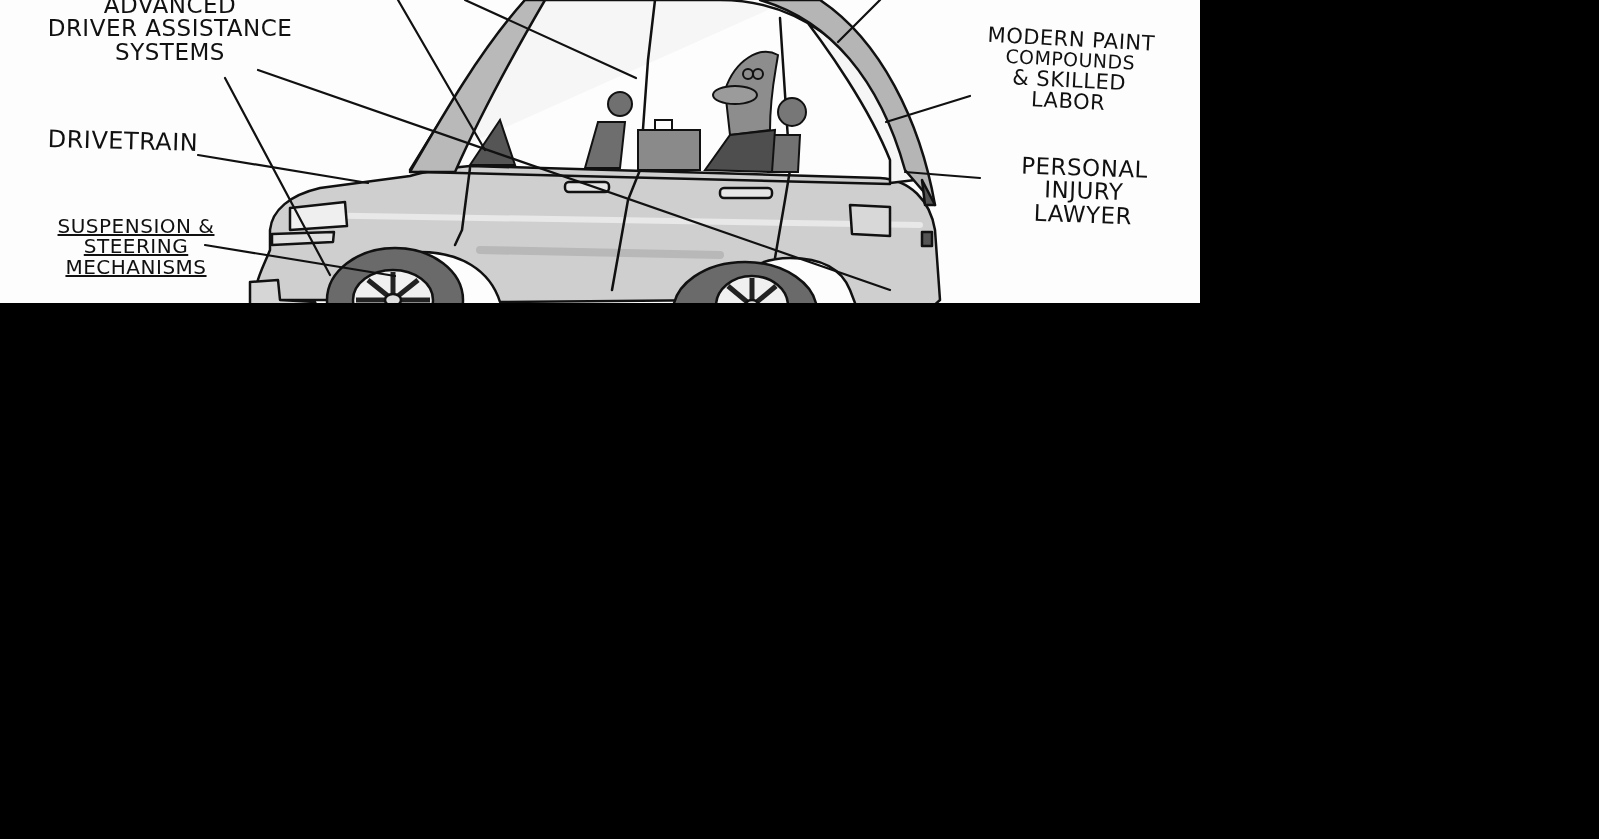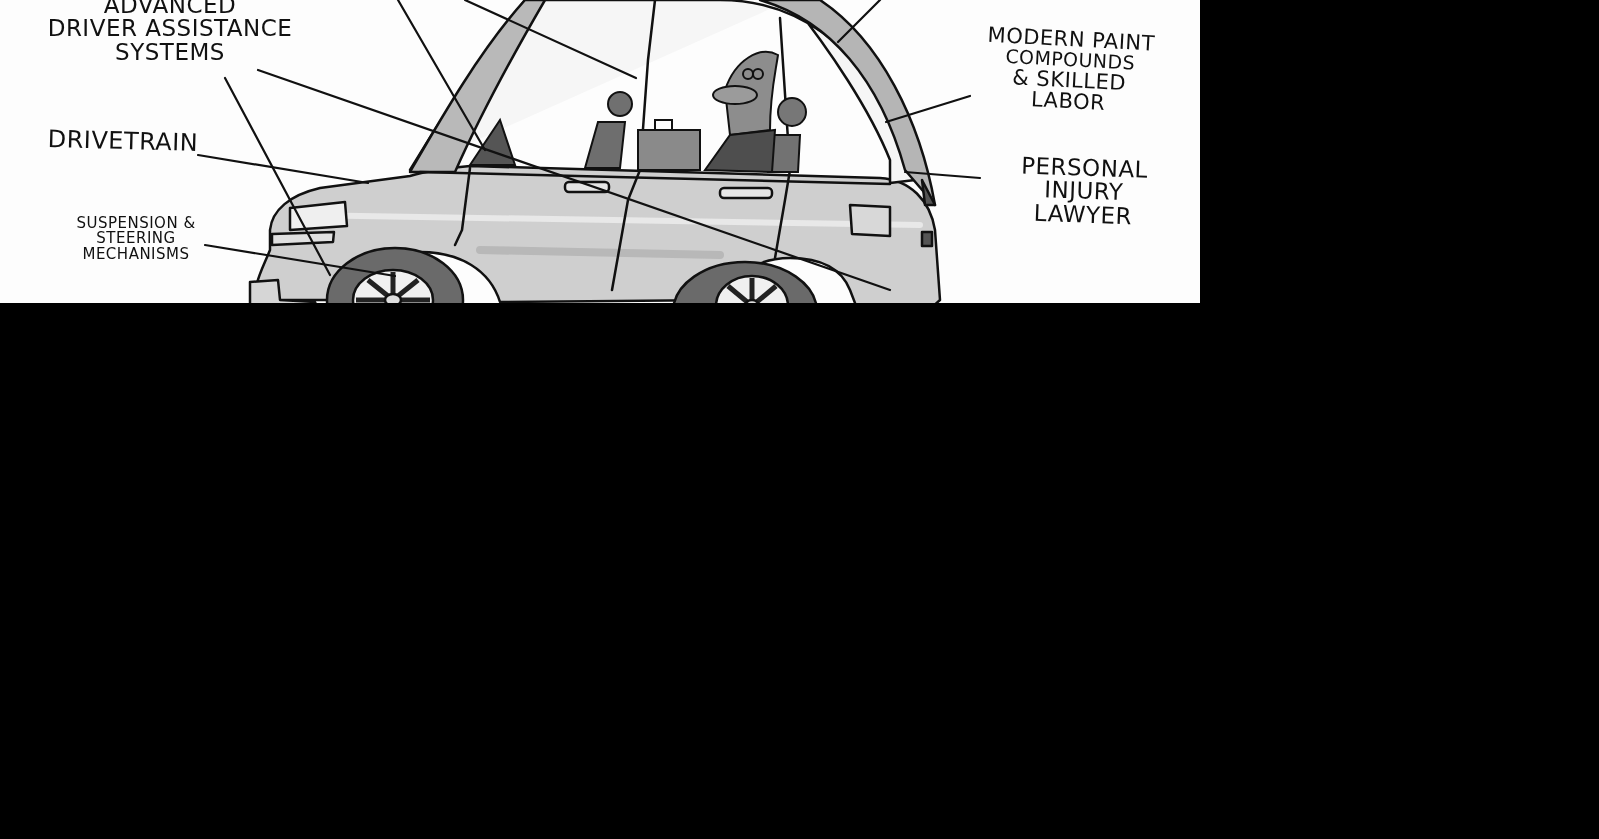--- a/index.html
+++ b/index.html
@@ -25,21 +25,21 @@
       font-weight: normal;
       text-transform: uppercase;
       letter-spacing: 0.5px;
       line-height: 1.02;
       text-align: center;
       transform-origin: left top;
     }
     .label span { display: block; }
     #lbl-adas { left: 40px; top: -6px; font-size: 23px; width: 260px; }
     #lbl-drivetrain { left: 48px; top: 127px; font-size: 24px; text-align: left; transform: rotate(1.5deg); }
-    #lbl-suspension { left: 36px; top: 216px; font-size: 15px; width: 200px; }
+    #lbl-suspension { left: 36px; top: 216px; font-size: 20px; width: 200px; text-decoration: underline; }
     #lbl-paint { left: 972px; top: 24px; font-size: 21px; width: 200px; transform: rotate(3deg); }
     #lbl-lawyer { left: 1010px; top: 154px; font-size: 23px; width: 150px; transform: rotate(2deg); }
   </style>
 </head>
 <body>
 
 <div class="cartoon">
   <svg class="art" width="1200" height="401" viewBox="0 0 1200 401">
 
     <ellipse cx="600" cy="330" rx="360" ry="18" fill="#eeeeee"></ellipse>

